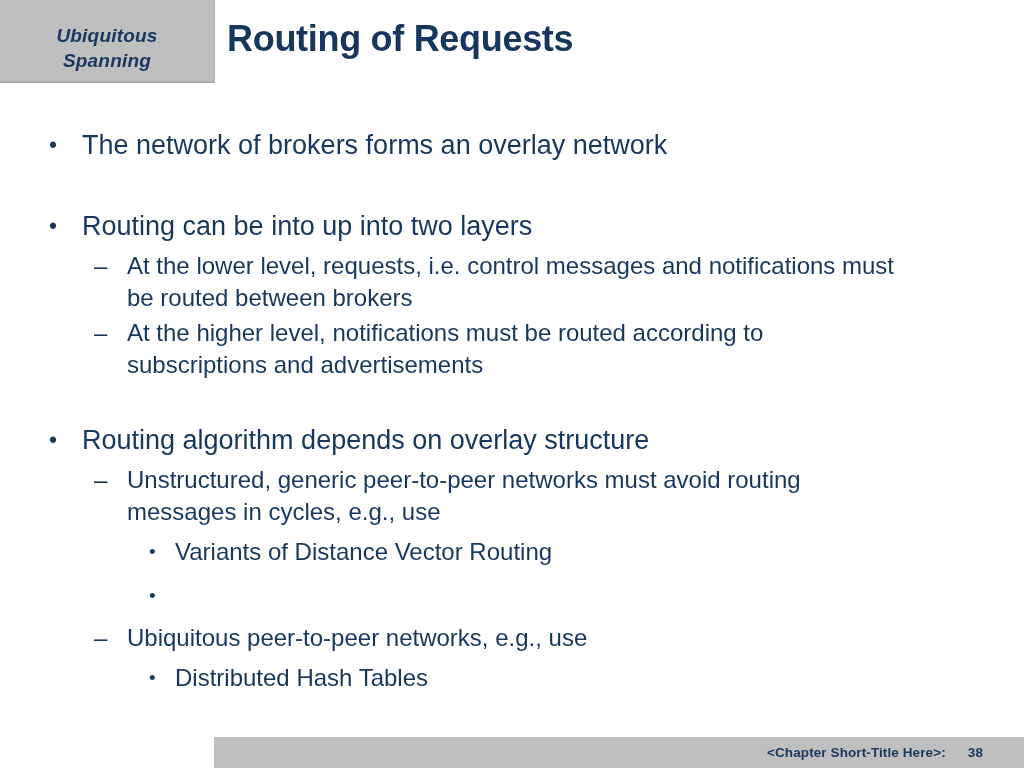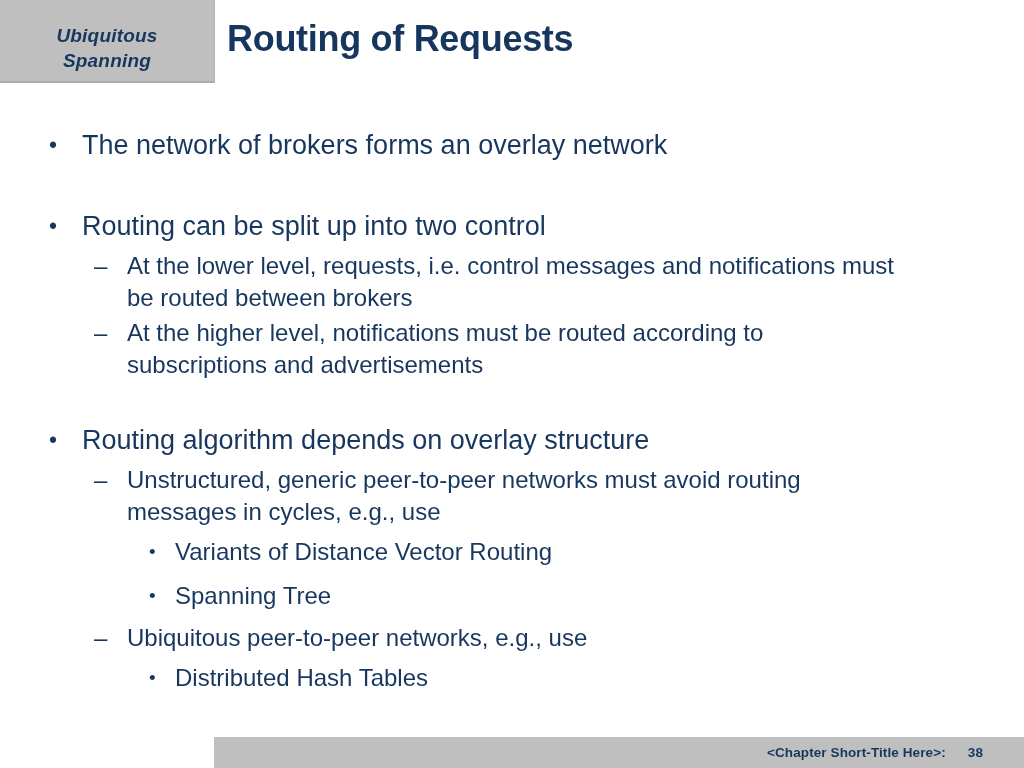--- a/index.html
+++ b/index.html
@@ -107,21 +107,21 @@
 
   <h1 class="slide-title">Routing of Requests</h1>
 
   <div class="content">
     <div class="row l1">
       <span class="marker">•</span>
       <span class="txt">The network of brokers forms an overlay network</span>
     </div>
     <div class="row l1">
       <span class="marker">•</span>
-      <span class="txt">Routing can be split up into two control</span>
+      <span class="txt">Routing can be into up into two layers</span>
     </div>
     <div class="row l2">
       <span class="marker">–</span>
       <span class="txt">At the lower level, requests, i.e. control messages and notifications must
 be routed between brokers</span>
     </div>
     <div class="row l2">
       <span class="marker">–</span>
       <span class="txt">At the higher level, notifications must be routed according to
 subscriptions and advertisements</span>
@@ -134,21 +134,20 @@
       <span class="marker">–</span>
       <span class="txt">Unstructured, generic peer-to-peer networks must avoid routing
 messages in cycles, e.g., use</span>
     </div>
     <div class="row l3">
       <span class="marker">•</span>
       <span class="txt">Variants of Distance Vector Routing</span>
     </div>
     <div class="row l3">
       <span class="marker">•</span>
-      <span class="txt">Spanning Tree</span>
     </div>
     <div class="row l2">
       <span class="marker">–</span>
       <span class="txt">Ubiquitous peer-to-peer networks, e.g., use</span>
     </div>
     <div class="row l3">
       <span class="marker">•</span>
       <span class="txt">Distributed Hash Tables</span>
     </div>
   </div>

